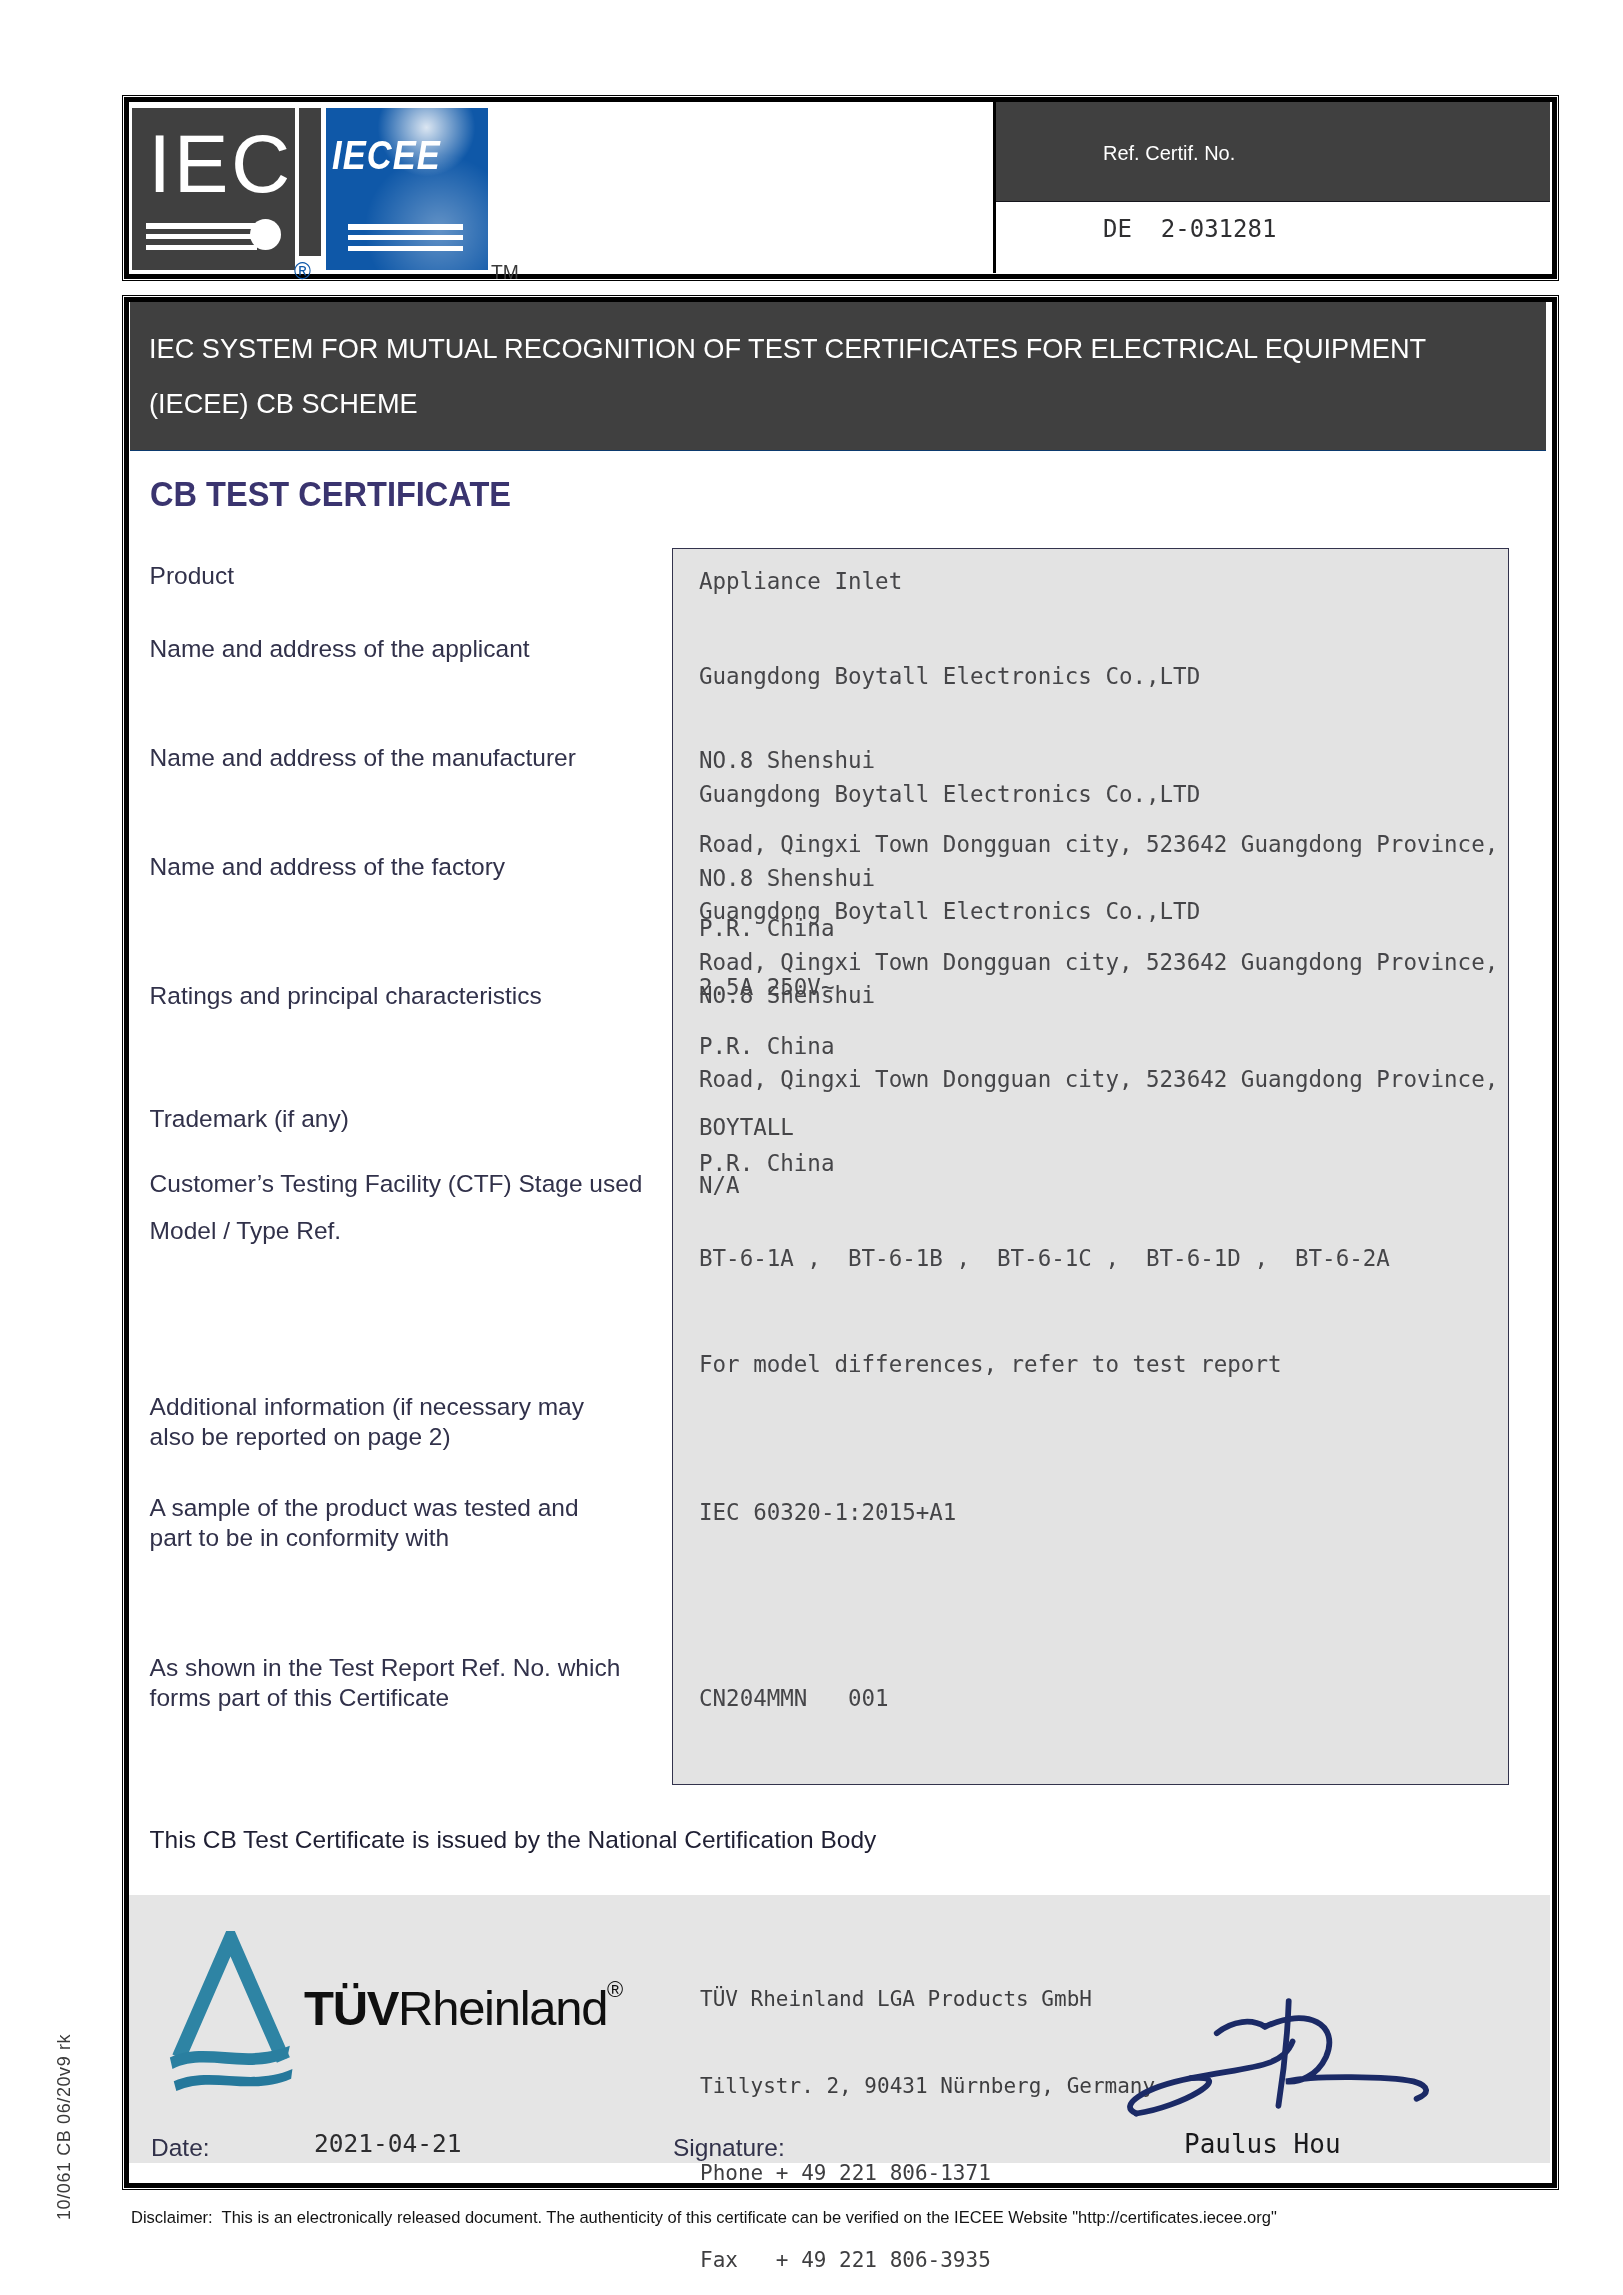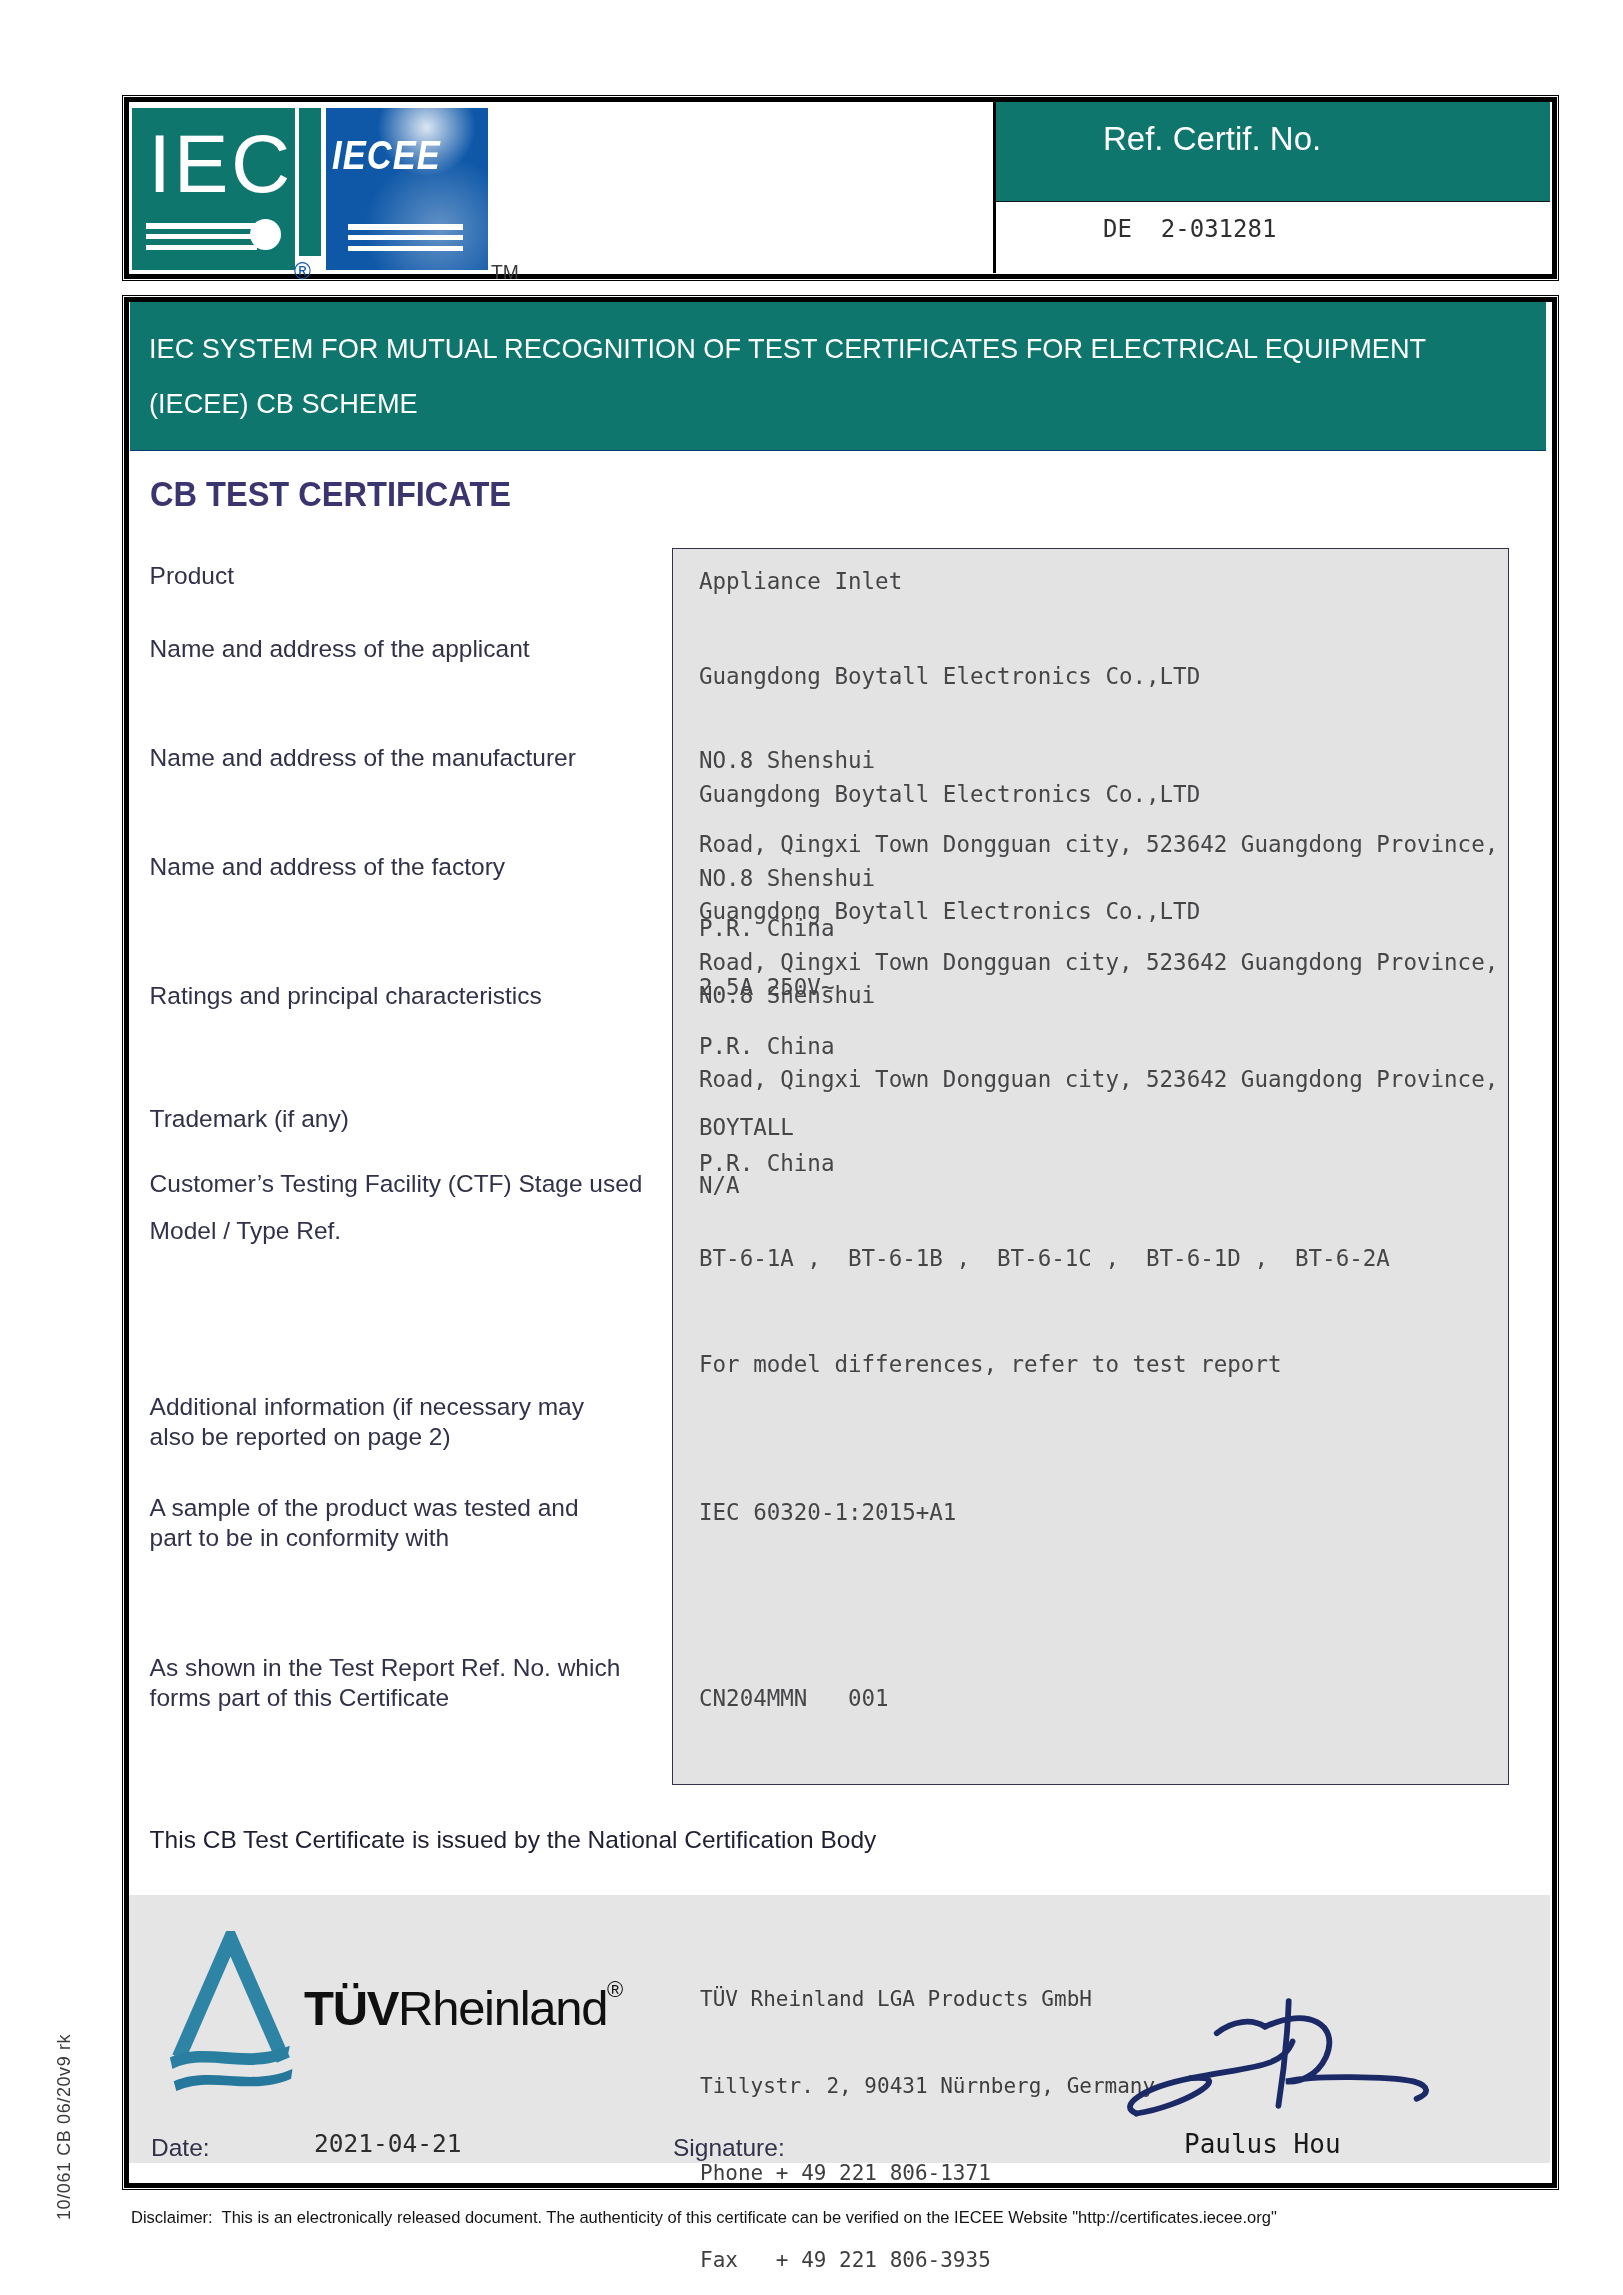--- a/index.html
+++ b/index.html
@@ -6,37 +6,37 @@
   #page{position:relative;width:1623px;height:2295px;background:#ffffff;overflow:hidden;
         font-family:"Liberation Sans",sans-serif;}
   .abs{position:absolute;}
   .mono{font-family:"DejaVu Sans Mono","Liberation Mono",monospace;white-space:pre;}
   .lbl{font-size:24.5px;color:#31314a;line-height:30px;}
   .val{font-size:22.5px;color:#454548;line-height:28px;}
 
   
   .top-box{left:124px;top:97px;width:1433px;height:182px;border:5.8px solid #000;
            outline:1.9px solid #000;outline-offset:1.3px;background:#fff;box-sizing:border-box;}
-  .bluebox{background:#0f766e;}
+  .bluebox{background:#404040;}
   .iec-box{left:2.6px;top:5.8px;width:163px;height:162px;}
   .iec-word{left:16.7px;top:9px;font-size:82px;font-weight:500;color:#fff;letter-spacing:2.6px;}
   .logo-lines{position:absolute;}
   .logo-line{height:5.8px;background:#fff;margin-bottom:5.1px;}
   .iec-dot{position:absolute;width:31px;height:31px;border-radius:50%;background:#fff;}
   .iecee-bar{left:170px;top:5.8px;width:22px;height:148px;}
   .iecee-box{left:197px;top:5.8px;width:162px;height:162px;
              background:radial-gradient(circle at 62% 12%,rgba(255,255,255,.85),rgba(255,255,255,0) 28%),
                         radial-gradient(circle at 70% 75%,rgba(255,255,255,.35),rgba(255,255,255,0) 45%),#0f58a8;}
   .iecee-word{left:6.4px;top:24.5px;font-size:41px;font-weight:700;font-style:italic;color:#fff;
               transform:scaleX(.84);transform-origin:left;letter-spacing:1.3px;}
   .reg-mark{left:165px;top:156px;font-size:23px;color:#0f58a8;}
   .tm-mark{left:362px;top:160px;font-size:19.3px;color:#3a3a3a;}
   .top-divider{left:864px;top:0;width:3.2px;height:171px;background:#000;}
   .ref-header{left:867px;top:0;width:554px;height:100px;border-bottom:1.9px solid #15151c;box-sizing:border-box;}
-  .ref-label{left:107px;top:18px;font-size:33px;color:#fff;}
+  .ref-label{left:107px;top:40px;font-size:20px;color:#fff;}
   .ref-value{left:974px;top:113px;font-size:24px;color:#2f2f31;}
 
   
   .frame{left:124px;top:297px;width:1433px;height:1891px;border:5.8px solid #000;
          outline:1.9px solid #000;outline-offset:1.3px;background:#fff;box-sizing:border-box;}
   .banner{left:1px;top:0;width:1416px;height:149px;border-bottom:1.3px solid #0c3a6e;box-sizing:border-box;}
   .banner-t{color:#fff;font-size:28px;transform:scaleX(.97);transform-origin:left;white-space:nowrap;}
   .cert-title{left:20.6px;top:172px;font-size:35px;font-weight:700;color:#3a346f;
               transform:scaleX(.93);transform-origin:left;white-space:nowrap;}
 

